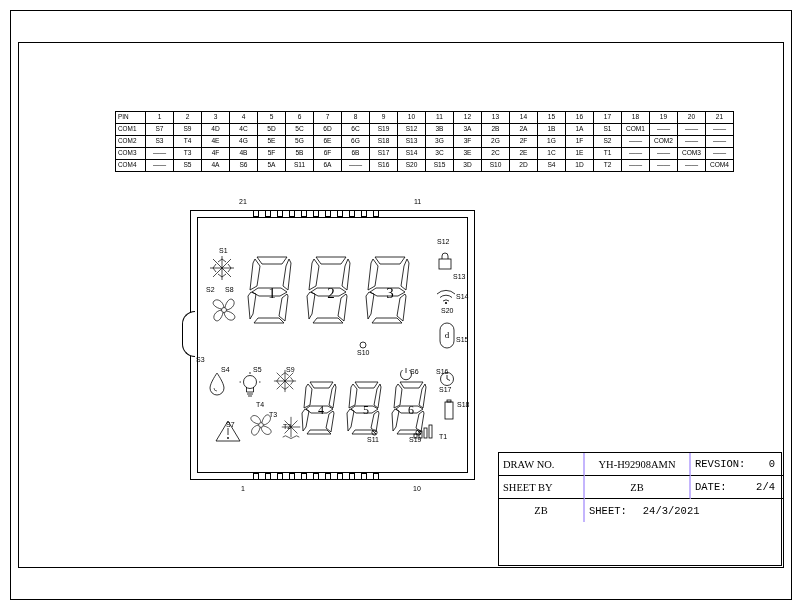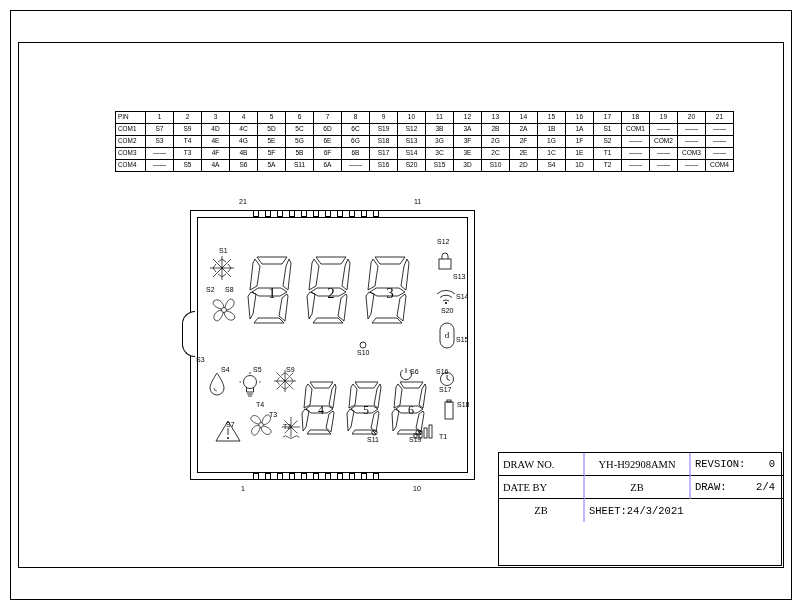--- a/index.html
+++ b/index.html
@@ -634,28 +634,28 @@
 
   <div id="title-block">
     <div id="tb-grid">
       <div class="c">DRAW NO.</div>
       <div class="c center val-big">YH-H92908AMN</div>
       <div class="c lastcol">
         <span>REVSION:</span>
         <span style="margin-left:auto; padding-right:4px;">0</span>
       </div>
 
-      <div class="c">DATE BY</div>
+      <div class="c">SHEET BY</div>
       <div class="c center val-big">ZB</div>
       <div class="c lastcol">
-        <span>DRAW:</span>
+        <span>DATE:</span>
         <span style="margin-left:auto; padding-right:4px;">2/4</span>
       </div>
 
       <div class="c center lastrow val-big">ZB</div>
       <div class="c lastcol lastrow val-small">
         <span>SHEET:</span>
-        <span style="margin-left:0;">24/3/2021</span>
+        <span style="margin-left:16px;">24/3/2021</span>
       </div>
     </div>
   </div>
 
 </div>
 
 </body></html>

